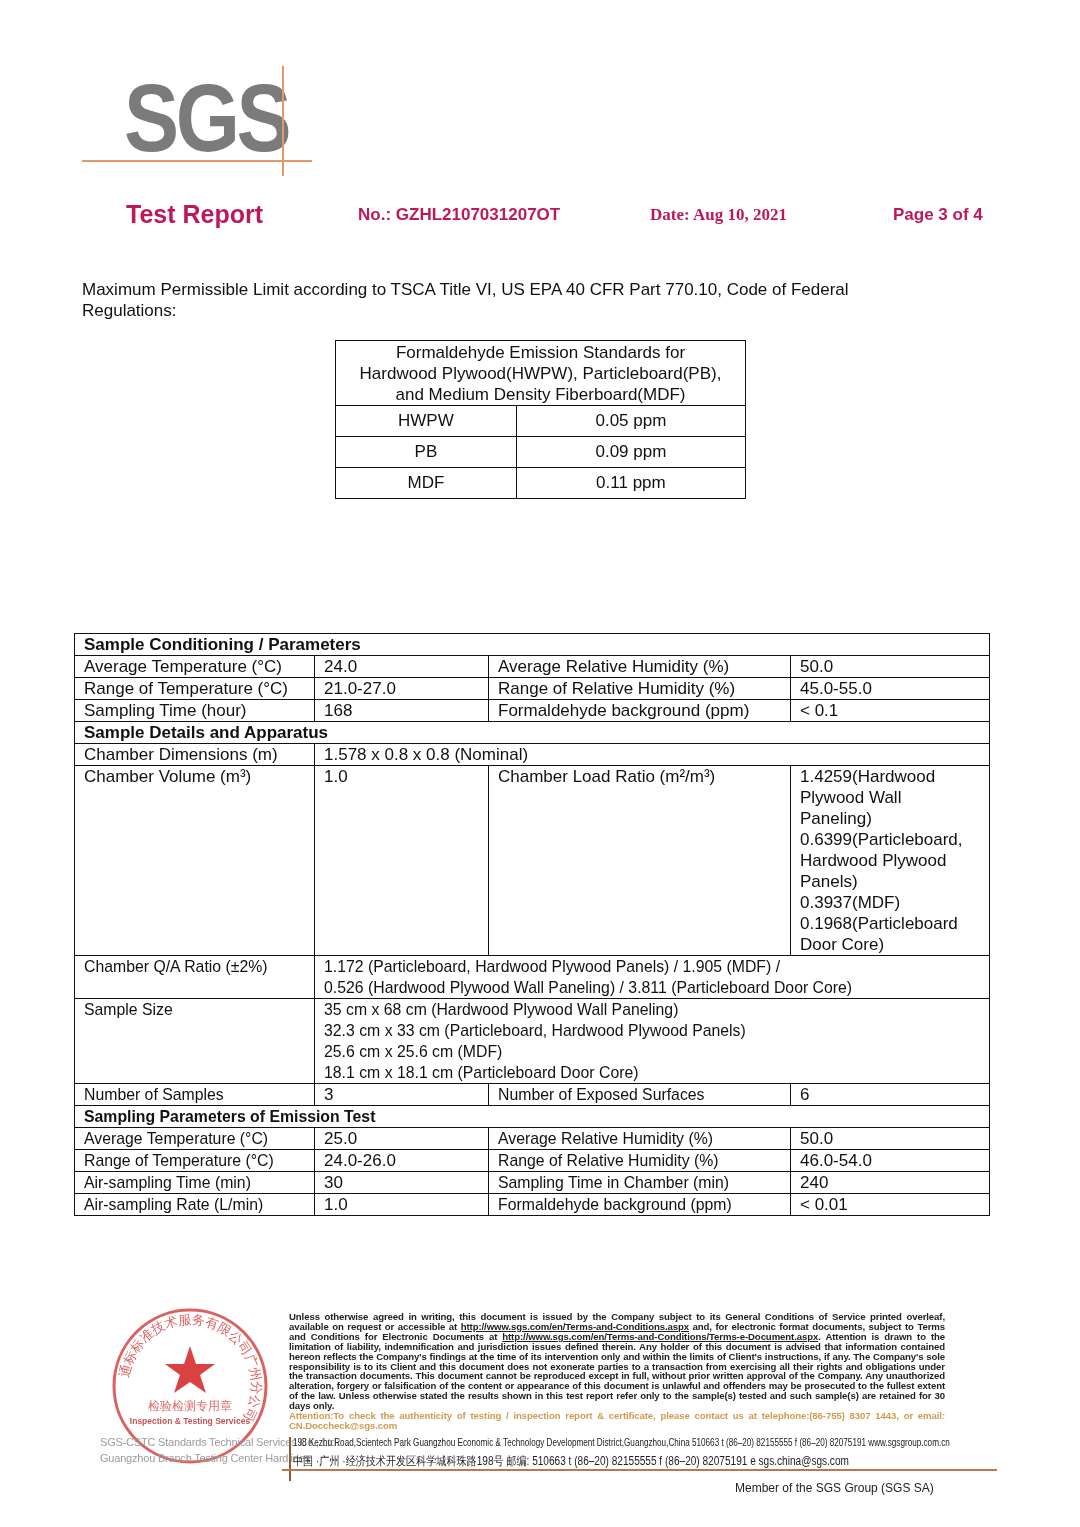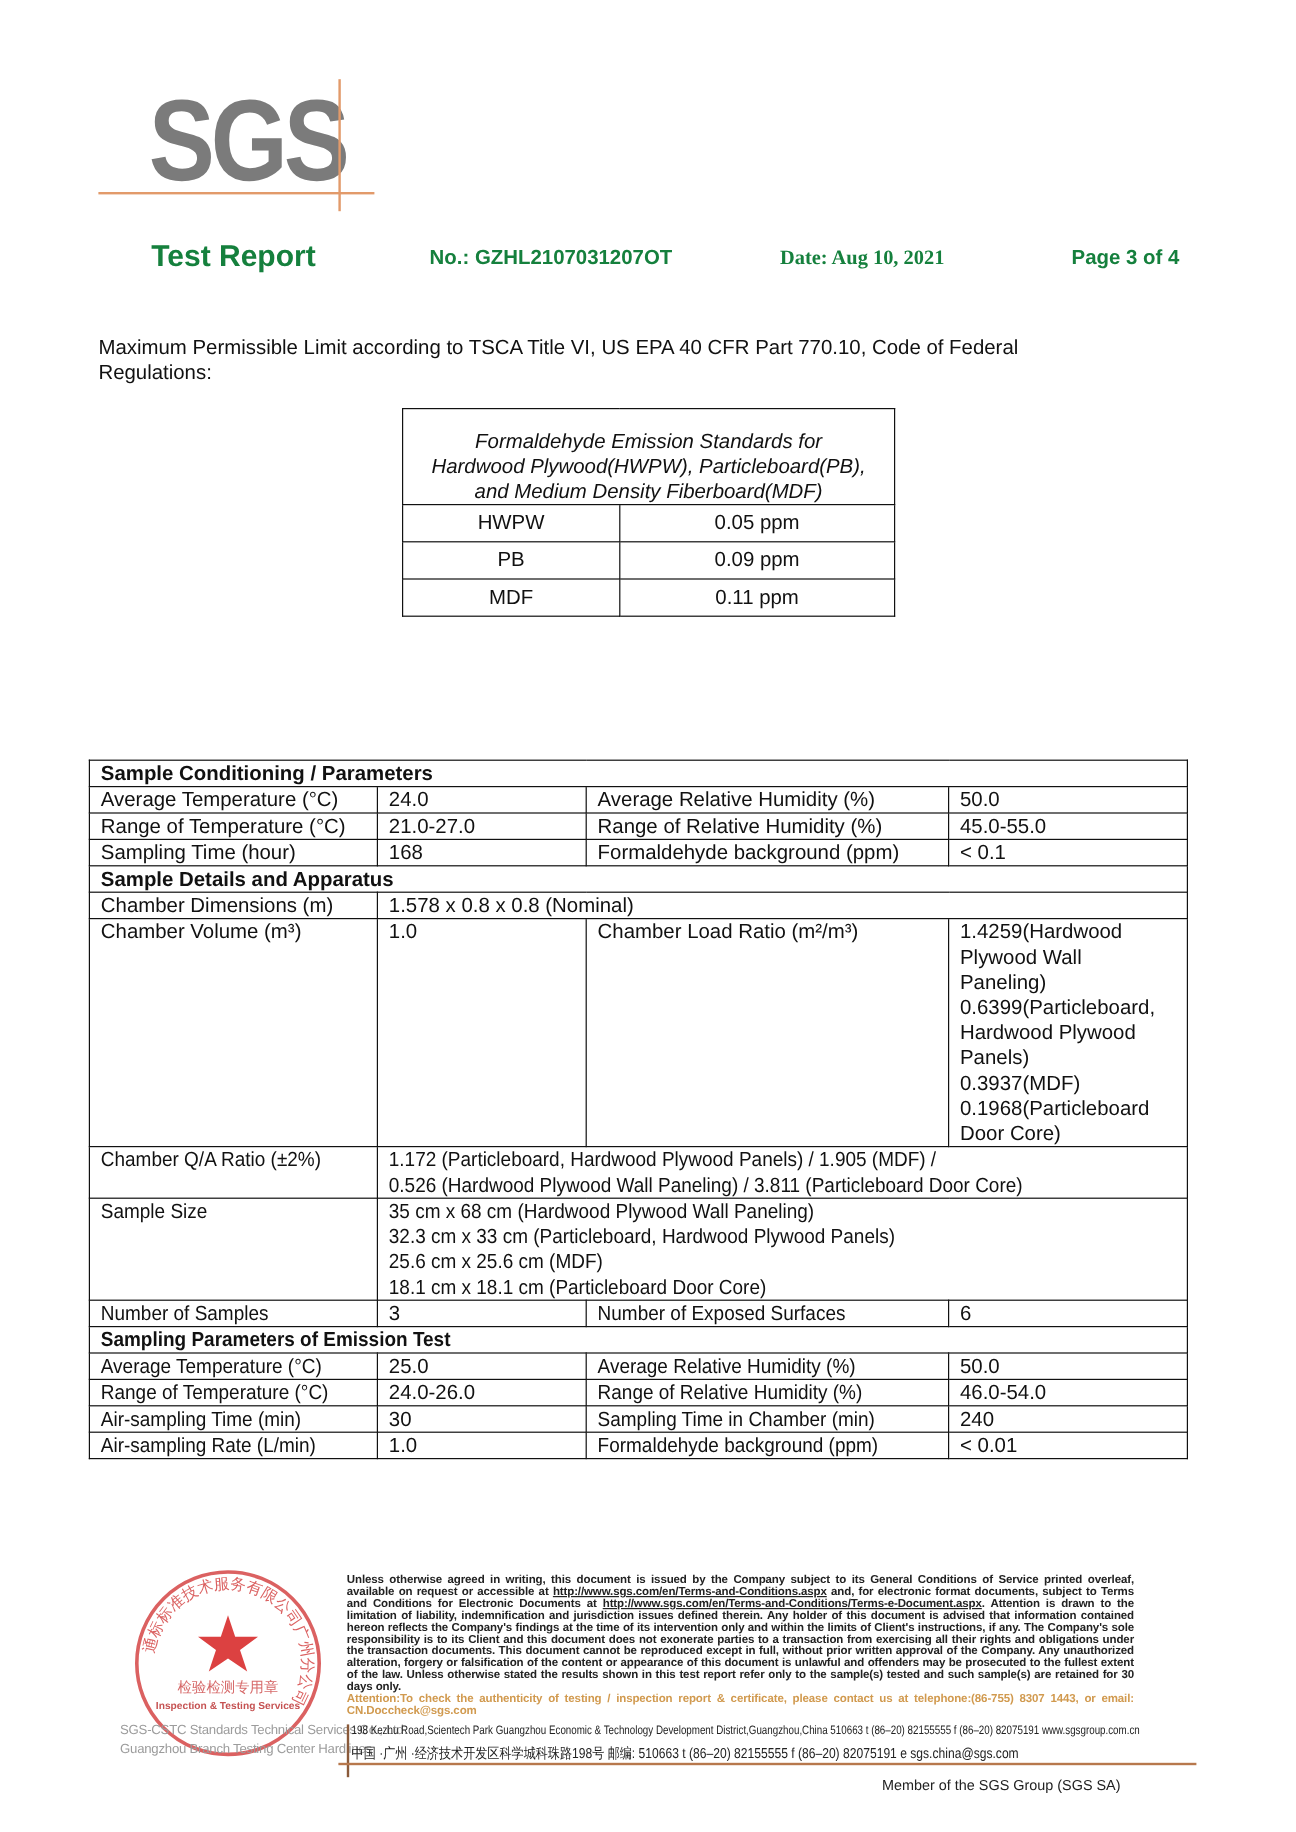--- a/index.html
+++ b/index.html
@@ -14,33 +14,33 @@
     .logo-text {
       position: absolute; left: 44px; top: 6px;
       font-family: "Liberation Sans", sans-serif; font-weight: 700;
       font-size: 96px; letter-spacing: -4px; color: #7b7b7b;
       transform: scaleX(0.86); transform-origin: left top; line-height: 1;
     }
     .logo-hline { position: absolute; left: 2px; top: 96px; width: 230px; height: 1.5px; background: #e29a6a; }
     .logo-vline { position: absolute; left: 202px; top: 2px; width: 1.5px; height: 110px; background: #e29a6a; }
 
     
-    .hdr { font-weight: 700; color: #15803d; }
+    .hdr { font-weight: 700; color: #be185d; }
     .hdr-title { left: 126px; top: 200px; font-size: 25px; }
     .hdr-no { left: 358px; top: 205px; font-size: 17px; }
     .hdr-date { left: 650px; top: 205px; font-size: 17px; font-family: Liberation Serif, serif; }
     .hdr-page { left: 893px; top: 205px; font-size: 17px; }
 
     .intro { left: 82px; top: 279px; width: 860px; font-size: 17px; line-height: 21px; }
 
     
     table { border-collapse: collapse; }
     .std-table { left: 335px; top: 340px; width: 411px; font-size: 17px; }
     .std-table td { border: 1px solid #111; text-align: center; padding: 0; }
-    .std-table .cap { line-height: 21px; padding: 16px 6px 0; height: 62px; font-style: italic; }
+    .std-table .cap { line-height: 21px; padding: 1px 6px 0; height: 62px; }
     .std-table .colh td { height: 42px; }
     .std-table .row td { height: 30px; }
 
     
     .par-table { left: 74px; top: 633px; width: 915px; font-size: 17px; table-layout: fixed; }
     .par-table td { border: 1px solid #111; padding: 0 0 0 9px; vertical-align: top; line-height: 21px; }
     .par-table .sec { font-weight: 700; }
     .par-table .one td { height: 21px; }
     .cond { display: inline-block; transform: scaleX(0.93); transform-origin: left; white-space: nowrap; }
 

